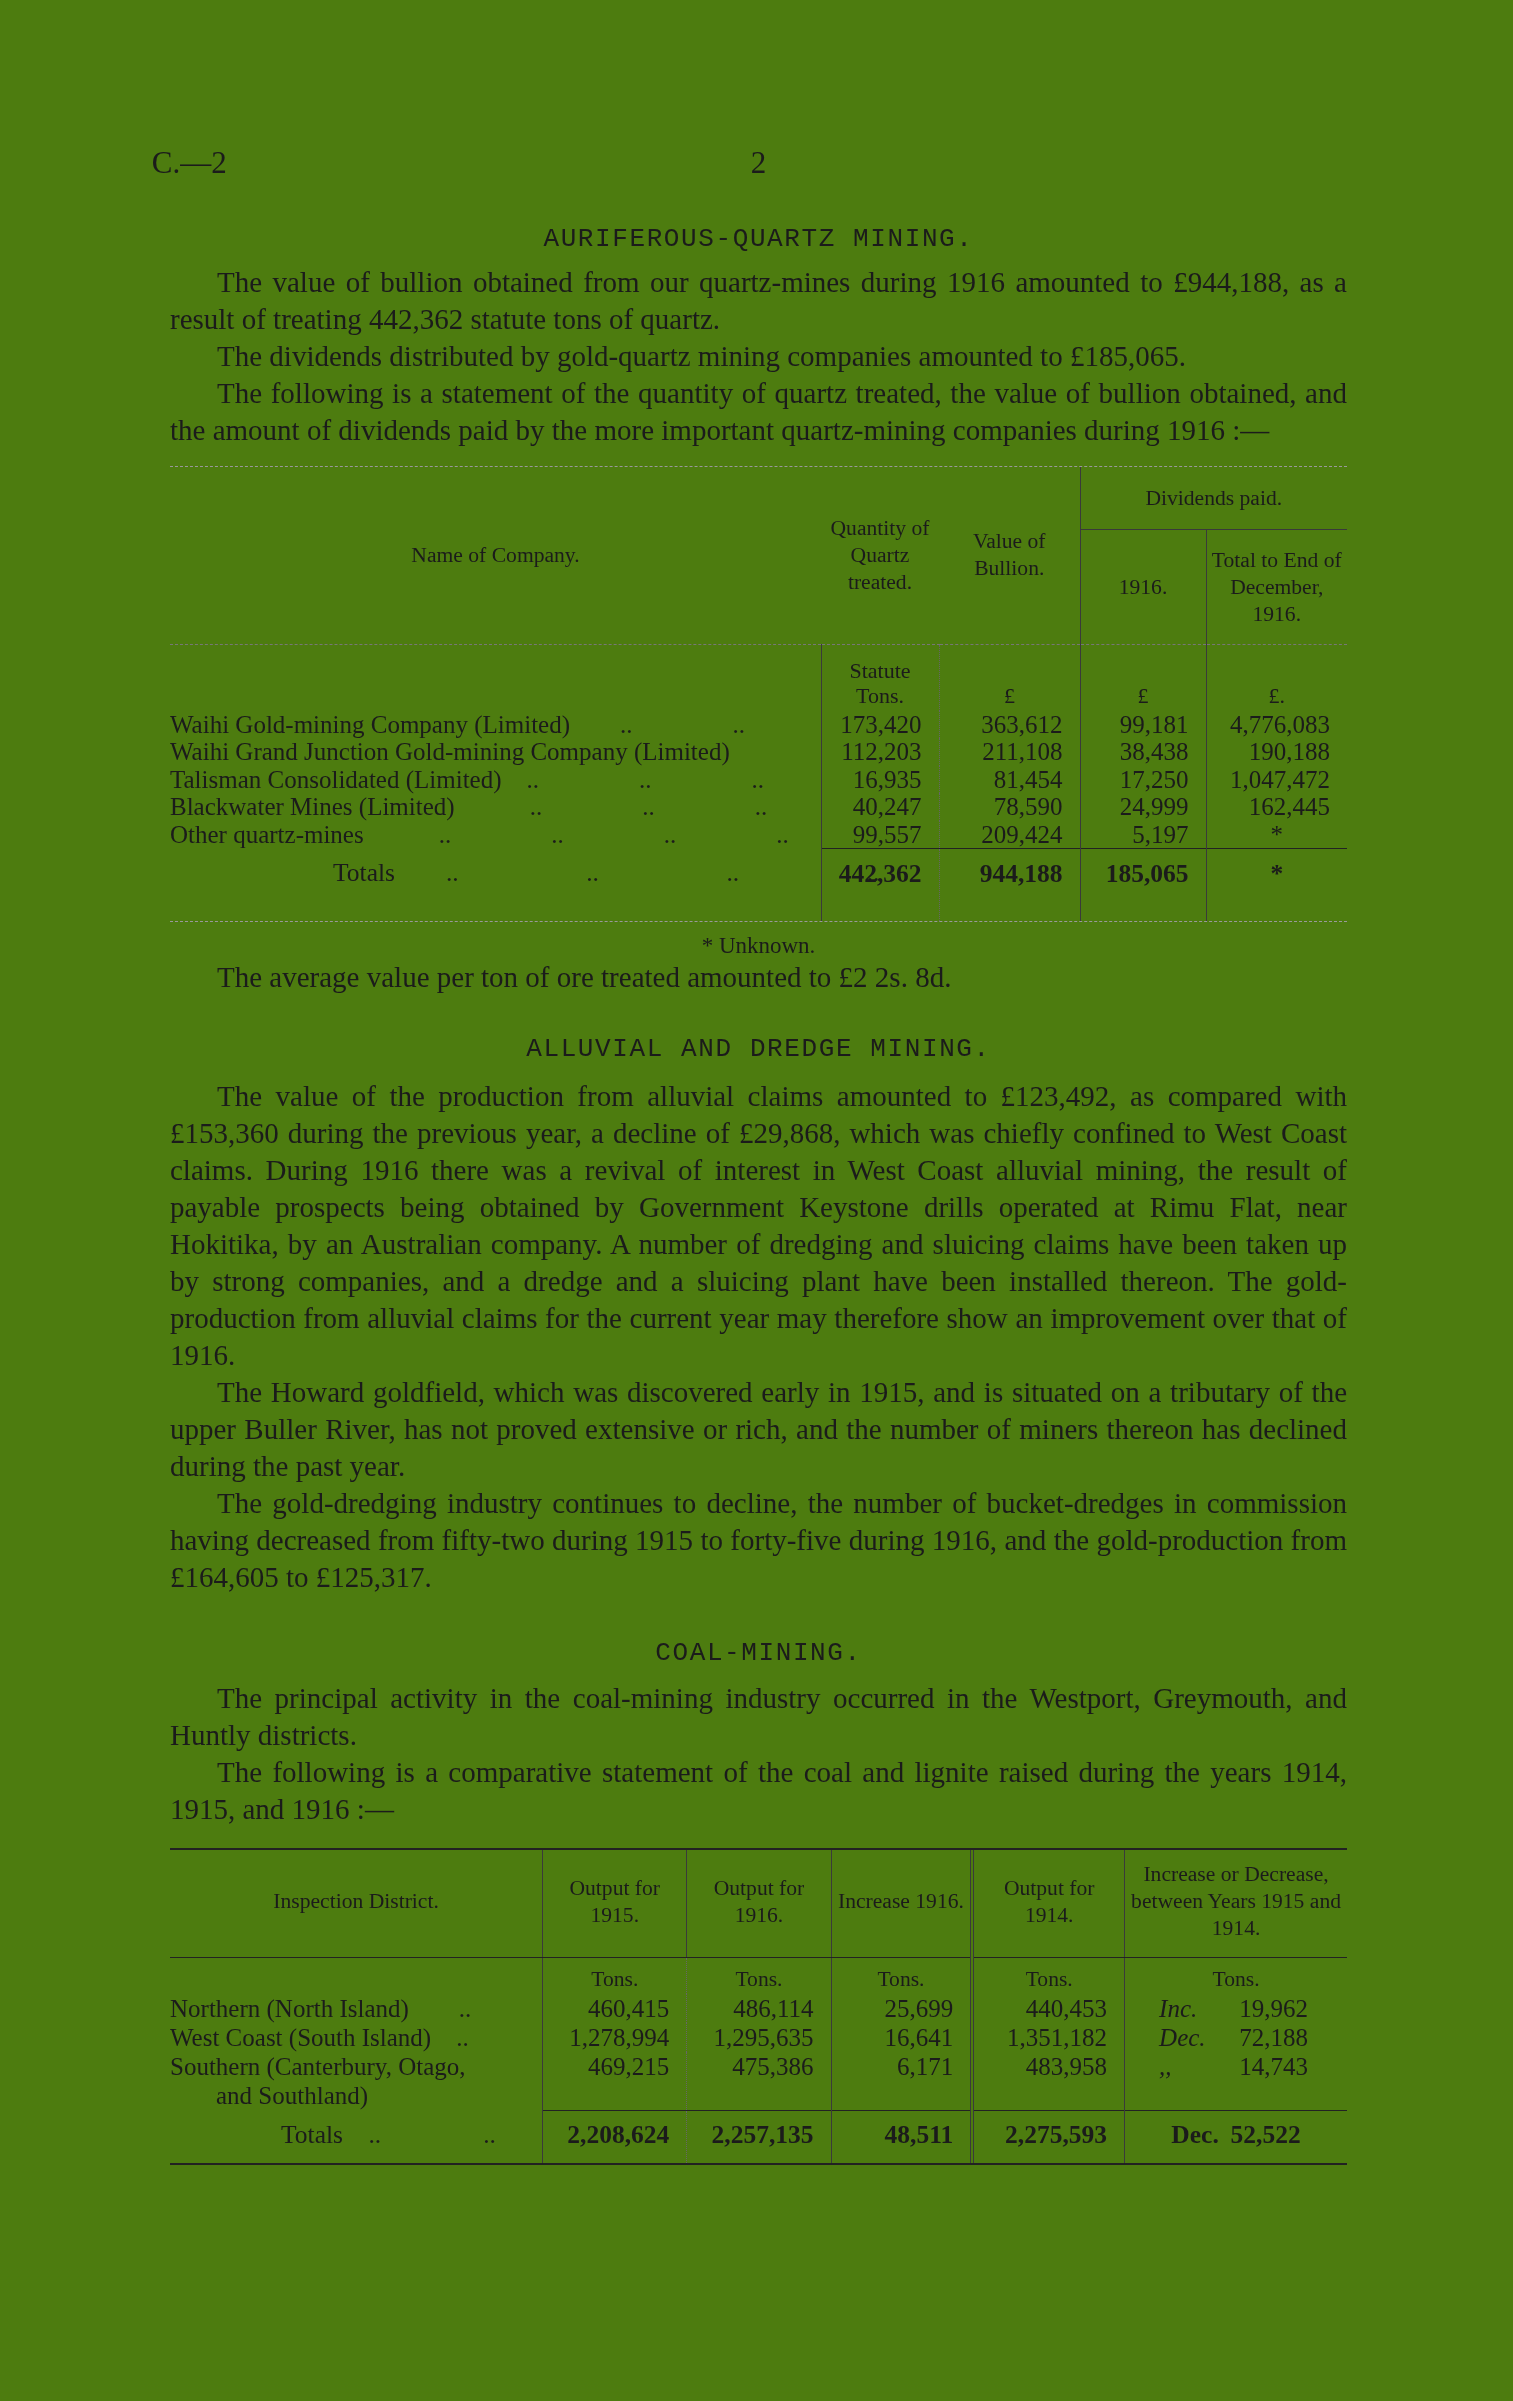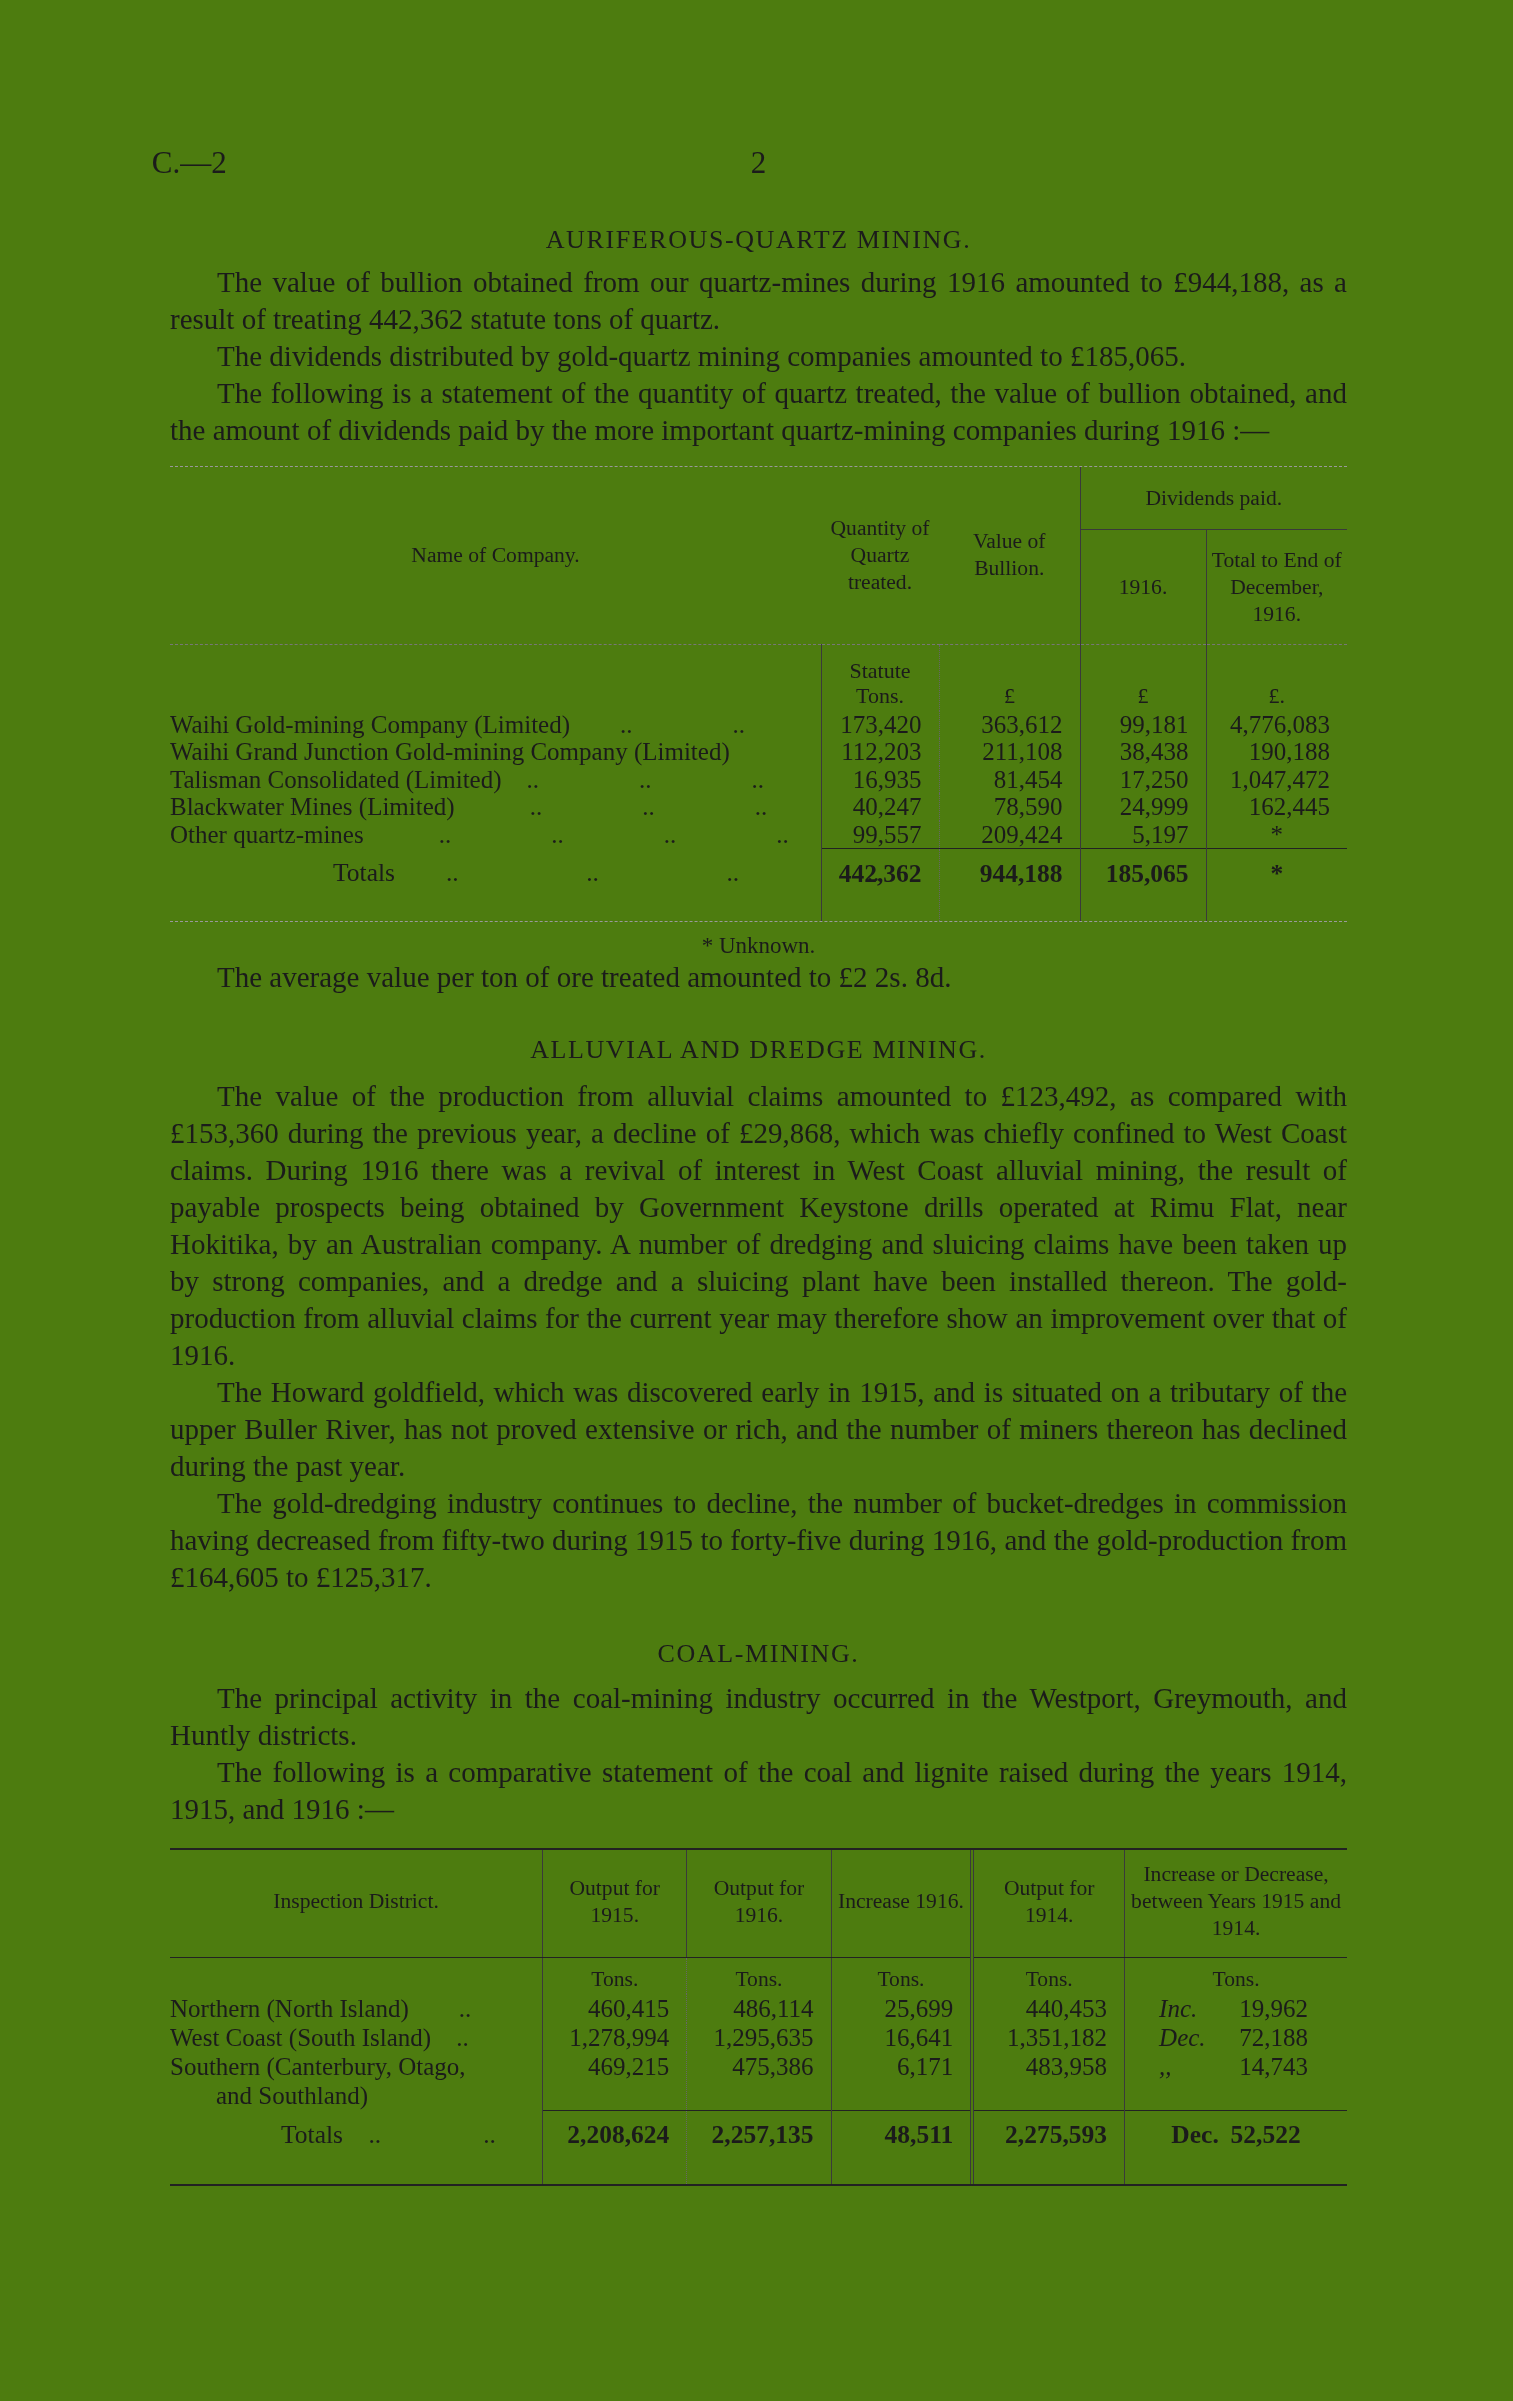--- a/index.html
+++ b/index.html
@@ -8,21 +8,21 @@
     font-family:"Liberation Serif","DejaVu Serif",serif;
     box-sizing:border-box;padding:143px 167px 0 170px;
     position:relative;overflow:hidden;
   }
   
   .page-head{position:relative;height:47px;font-size:31px;line-height:39px;}
   .doc-ref{position:absolute;left:-18.3px;top:0;}
   .page-num{position:absolute;left:0;right:0;top:0;text-align:center;}
   
   h2.section{font-size:26px;line-height:33px;font-weight:400;letter-spacing:1.6px;
-    text-align:center;margin:0;}
+    text-align:center;margin:0;font-family:Liberation Mono, monospace;}
   #h-auriferous{margin:33px 0 7.8px 0;}
   #h-alluvial{margin:37px 0 12px 0;}
   #h-coal{margin:41px 0 10.5px 0;}
   p.body{font-size:29px;line-height:37px;margin:0;text-align:justify;text-indent:47px;}
   p.single{text-align:left;}
   
   table{border-collapse:collapse;width:100%;table-layout:fixed;}
   td,th{padding:0;}
   th{font-weight:400;}
   .num{text-align:right;padding-right:17px;font-variant-numeric:tabular-nums;}
@@ -53,21 +53,21 @@
     padding:11.8px 5.2px 14.4px 5.2px;border-bottom:1.3px solid #222;}
   .t2 td{font-size:25px;line-height:29px;vertical-align:top;}
   .t2 .units td{font-size:21.6px;line-height:23.5px;text-align:center;height:34px;vertical-align:bottom;padding-bottom:2.6px;}
   .t2 .bl-solid{border-left:1.3px solid #3a3a3a;}
   .t2 .bl-dot{border-left:1.3px dotted #666;}
   .t2 .bl-double{border-left:4.6px double #3a3a3a;}
   .t2 .district{padding-left:46px;text-indent:-46px;white-space:pre-line;}
   .t2 .chg{display:flex;}
   .t2 .chg .lbl{font-style:italic;width:98px;padding-left:34px;box-sizing:border-box;text-align:left;}
   .t2 .chg .val{flex:1;text-align:right;padding-right:39px;font-variant-numeric:tabular-nums;}
-  .t2 .totals td{padding-top:9.2px;padding-bottom:35px;font-size:25.5px;}
+  .t2 .totals td{padding-top:9.2px;padding-bottom:14px;font-size:25.5px;}
   .t2 .totals .rule-top{border-top:1.3px solid #222;}
   .t2 .totals .lbl-tot{padding-left:111px;}
   .t2 .totals .chg{justify-content:center;}
   .t2 .totals .chg .lbl{font-style:normal;font-weight:700;width:auto;padding:0 11.8px 0 0;}
   .t2 .totals .chg .val{flex:0 0 auto;text-align:left;padding-right:0;font-weight:700;}
 </style>
 </head>
 <body>
 
 <div class="page">

